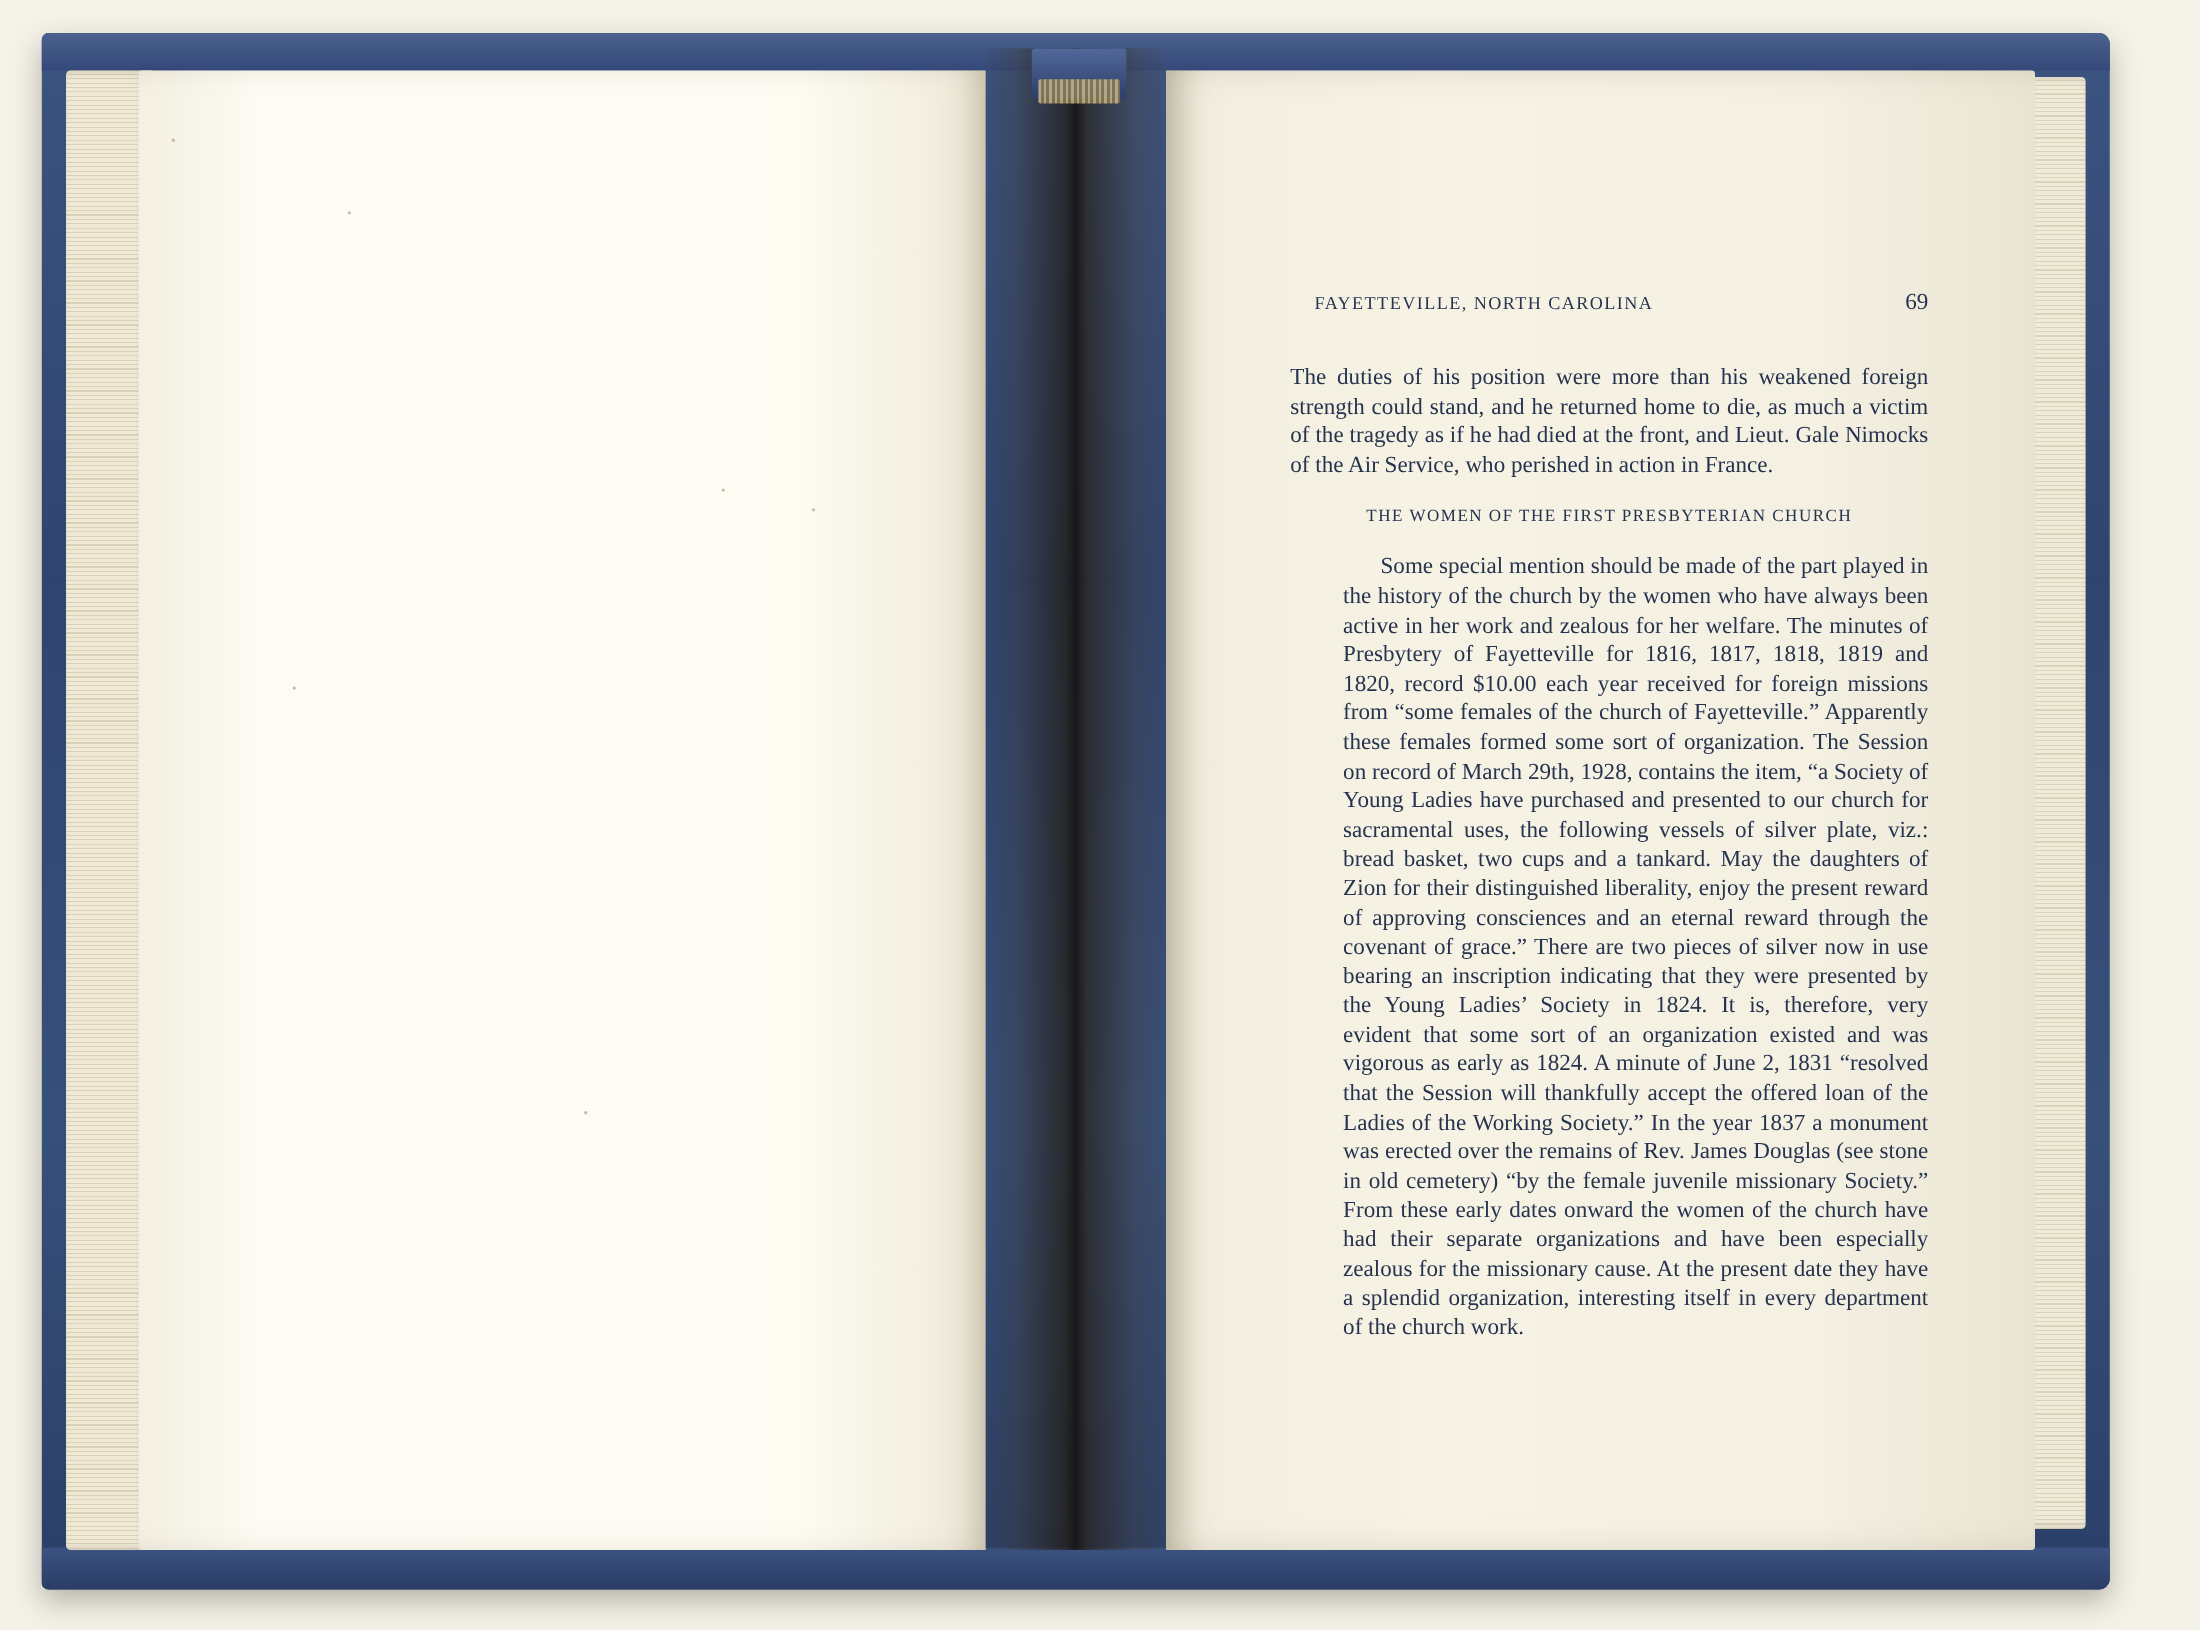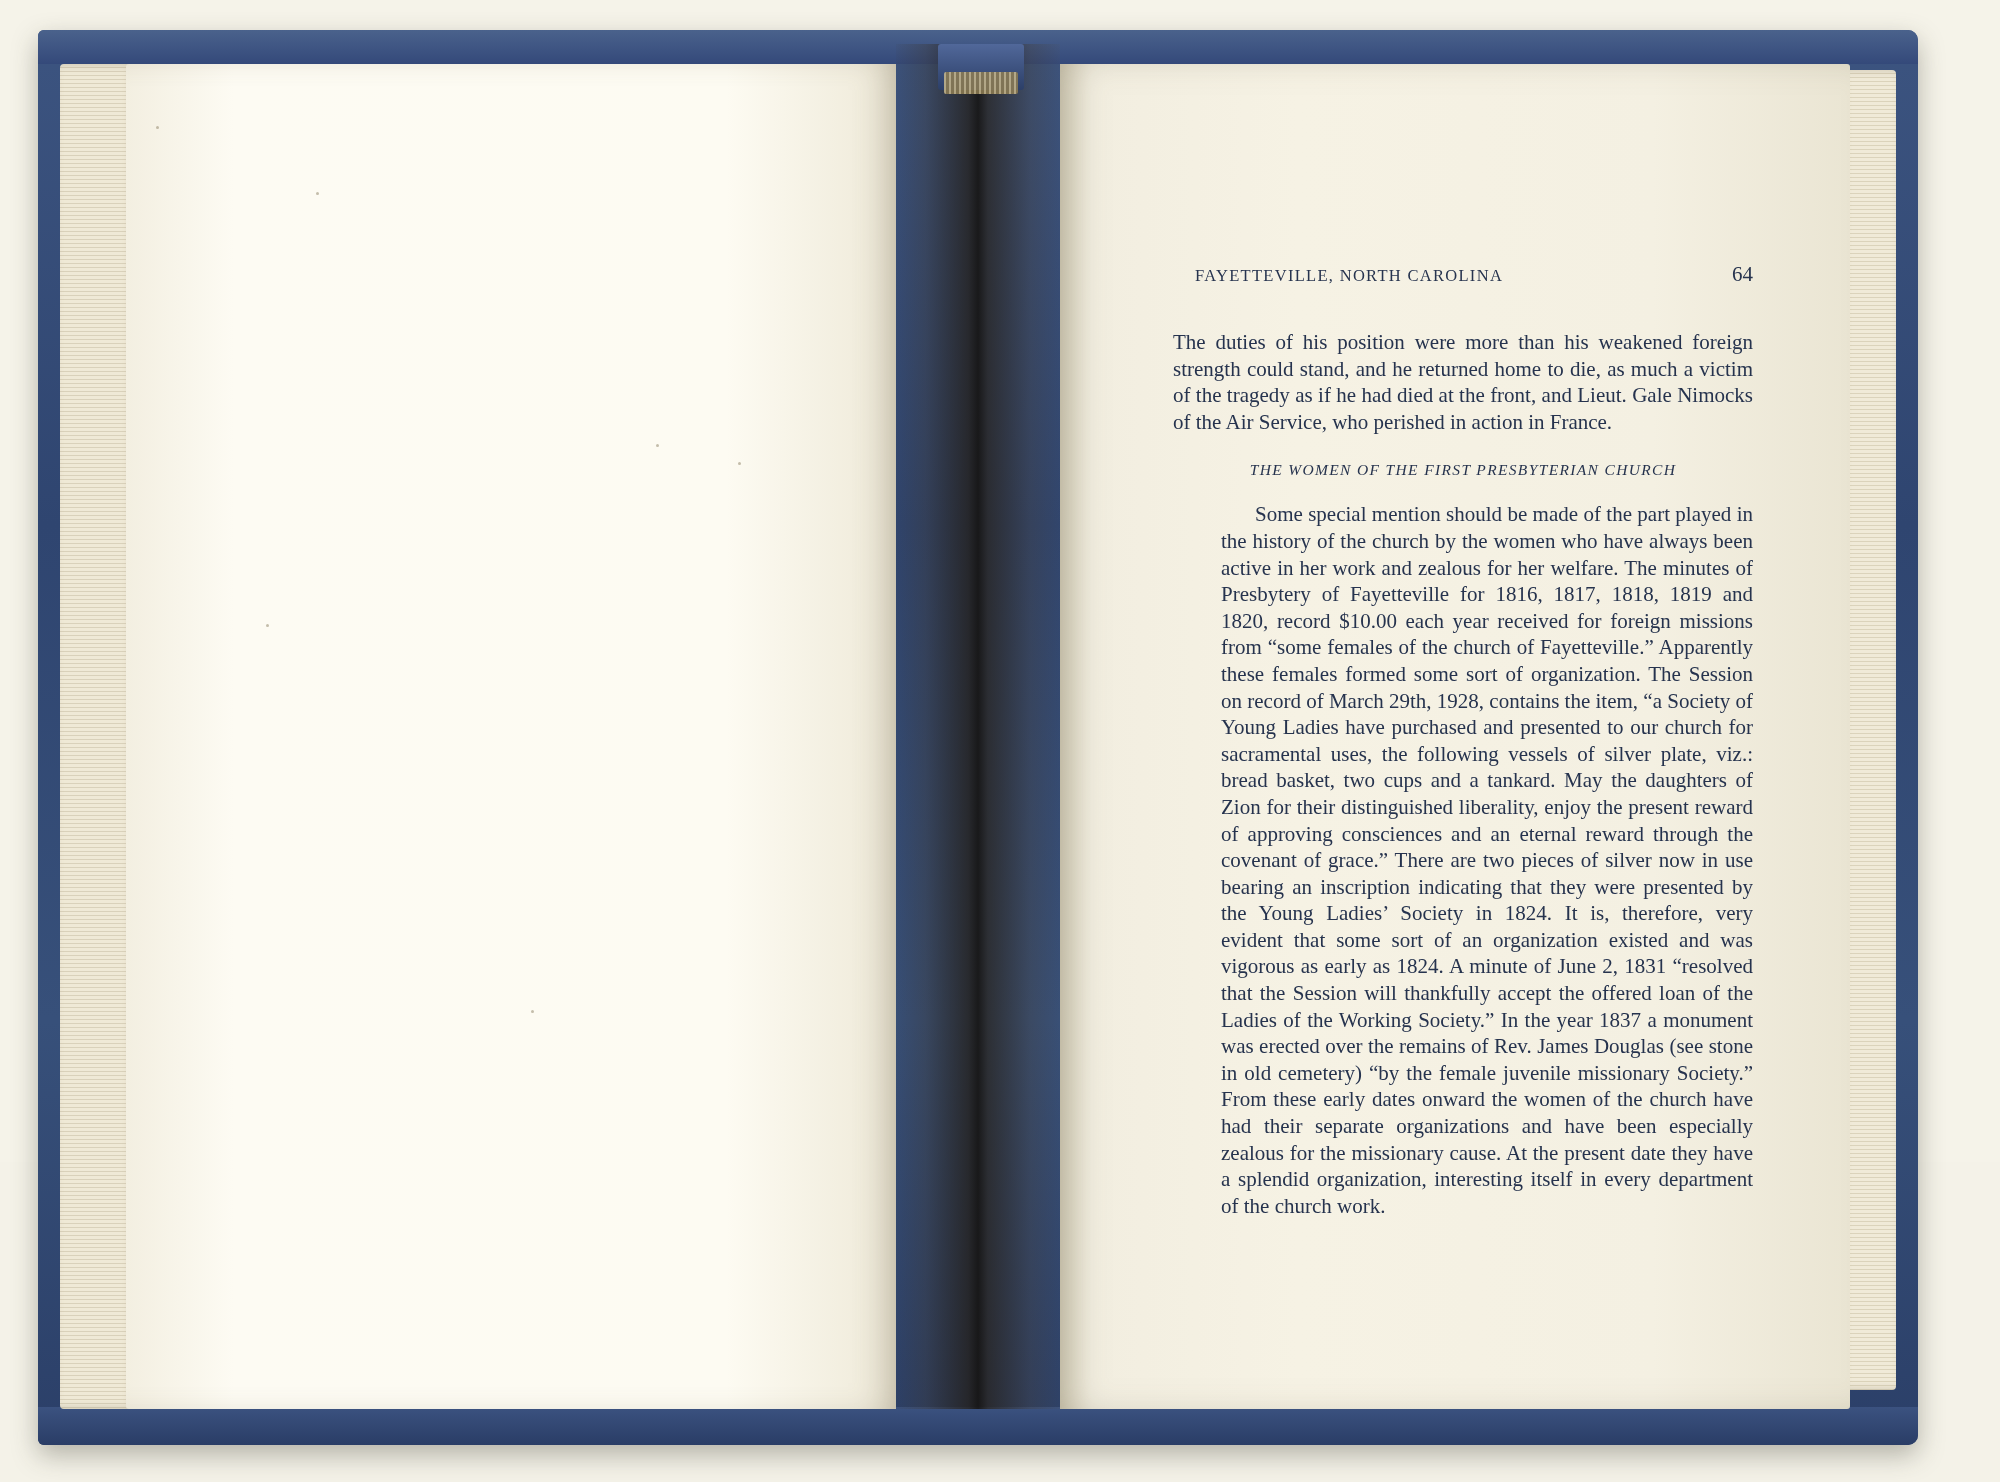--- a/index.html
+++ b/index.html
@@ -183,21 +183,20 @@
     font-family: "Liberation Serif", serif;
   }
   .section-head {
     font-size: 15.5px;
     letter-spacing: 1.35px;
     text-transform: uppercase;
     text-align: center;
     margin: 26px 0 22px 0;
     color: #26334e;
     font-family: "Liberation Serif", serif;
-    font-style: italic;
   }
   .indent {
     text-indent: 34px;
     margin-left: 48px;
   }
 
   
   .blank-mark {
     position: absolute;
     width: 3px; height: 3px;
@@ -232,21 +231,21 @@
     <div class="leaf leaf-right"></div>
 
     <div class="gutter"></div>
     <div class="spine-cloth"></div>
     <div class="spine-threads"></div>
 
     <div class="page-right-content">
 
       <div class="running-head">
         <span class="rh-title">FAYETTEVILLE, NORTH CAROLINA</span>
-        <span class="rh-folio">64</span>
+        <span class="rh-folio">69</span>
       </div>
 
       <p class="body-par">The duties of his position were more than his weakened foreign strength could stand, and he returned home to die, as much a victim of the tragedy as if he had died at the front, and Lieut. Gale Nimocks of the Air Service, who perished in action in France.</p>
 
       <div class="section-head">THE WOMEN OF THE FIRST PRESBYTERIAN CHURCH</div>
 
       <p class="body-par indent">Some special mention should be made of the part played in the history of the church by the women who have always been active in her work and zealous for her welfare.  The minutes of Presbytery of Fayetteville for 1816, 1817, 1818, 1819 and 1820, record $10.00 each year received for foreign missions from “some females of the church of Fayetteville.” Apparently these females formed some sort of organization. The Session on record of March 29th, 1928, contains the item, “a Society of Young Ladies have purchased and presented to our church for sacramental uses, the following vessels of silver plate, viz.: bread basket, two cups and a tankard. May the daughters of Zion for their distinguished liberality, enjoy the present reward of approving consciences and an eternal reward through the covenant of grace.”  There are two pieces of silver now in use bearing an inscription indicating that they were presented by the Young Ladies’ Society in 1824.  It is, therefore, very evident that some sort of an organization existed and was vigorous as early as 1824. A minute of June 2, 1831 “resolved that the Session will thankfully accept the offered loan of the Ladies of the Working Society.”  In the year 1837 a monument was erected over the remains of Rev. James Douglas (see stone in old cemetery) “by the female juvenile missionary Society.” From these early dates onward the women of the church have had their separate organizations and have been especially zealous for the missionary cause.  At the present date they have a splendid organization, interesting itself in every department of the church work.</p>
 
     </div>
 

